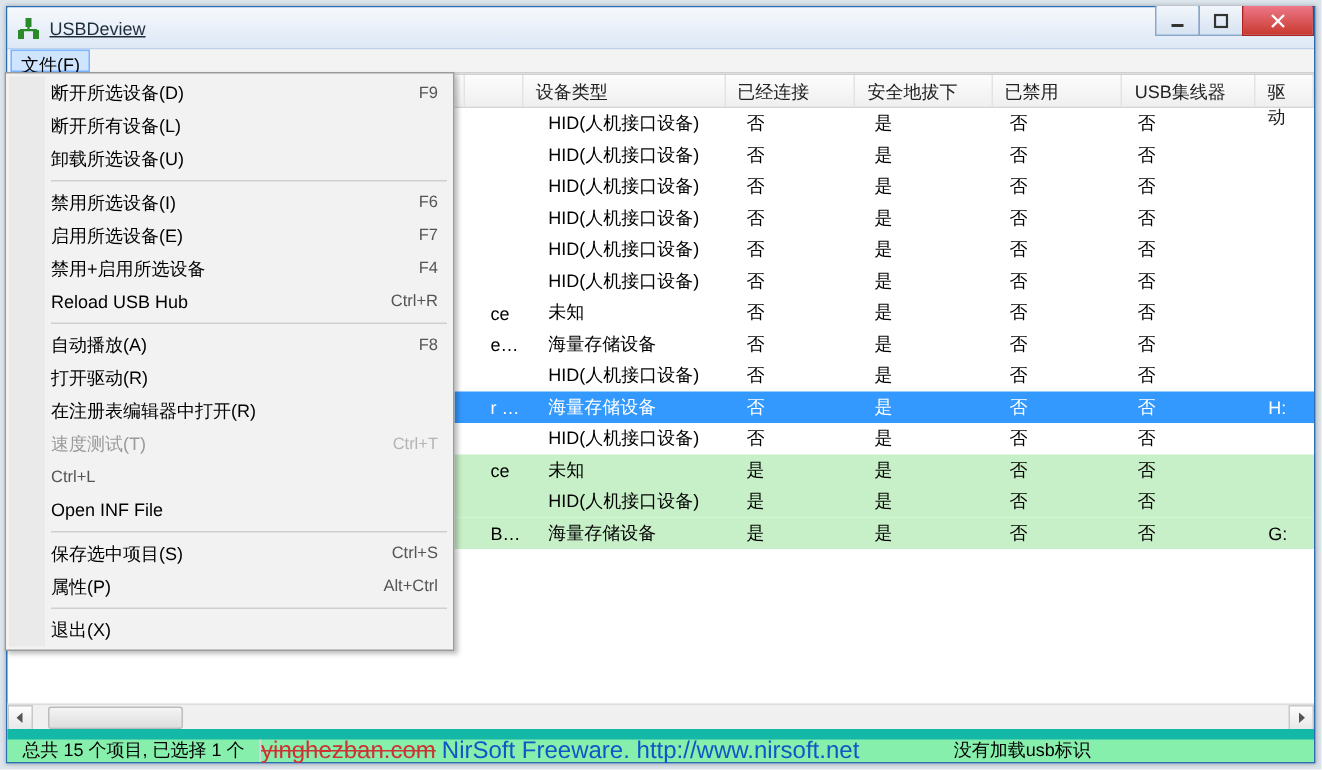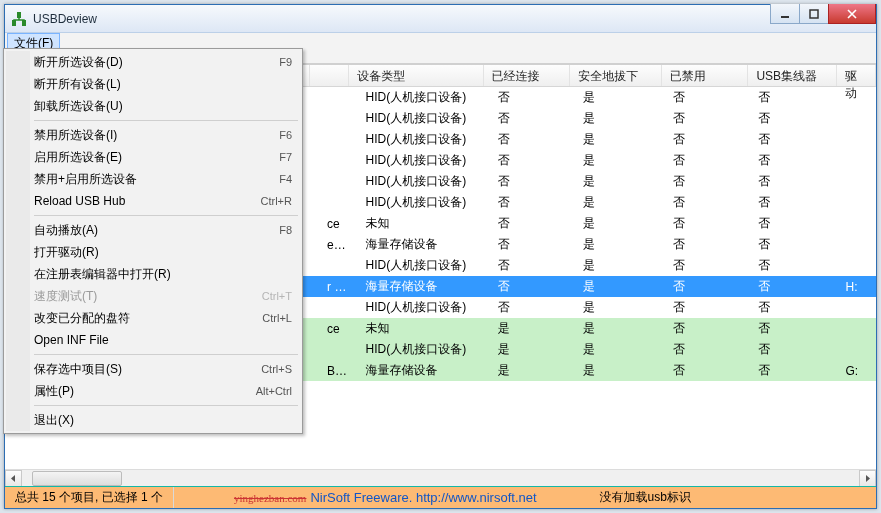--- a/index.html
+++ b/index.html
@@ -2,28 +2,28 @@
 <html><head>
 <meta charset="utf-8">
 <style>
 * { box-sizing: border-box; margin: 0; padding: 0; font-family: "Microsoft YaHei", Tahoma, sans-serif; font-size: 12px; }
 body { background: #dce4ec; padding: 4px; }
 .window { width: 873px; height: 505px; border: 1px solid #2c6db3; background: #fff; display: flex; flex-direction: column; box-shadow: 0 0 3px rgba(0,0,0,.3); }
 
 
 .titlebar { height: 28px; background: linear-gradient(#f6f9fc, #dde7f5); border-bottom: 1px solid #bcd0e8; display: flex; align-items: center; padding: 0 0 0 6px; }
 .titlebar .icon { width: 16px; height: 16px; margin-right: 6px; }
-.titlebar .title { flex: 1; color: #1f2e3d; font-size: 12px; }
+.titlebar .title { flex: 1; color: #1f2e3d; font-size: 12px; text-decoration: underline; }
 .wbtns { display: flex; height: 100%; }
 .wbtn { width: 30px; height: 20px; margin-top: -1px; border: 1px solid #8aa8c9; border-top: none; background: linear-gradient(#f2f6fb,#d6e3f2); display:flex;align-items:center;justify-content:center; margin-left:-1px; }
 .wbtn.close { width: 48px; background: linear-gradient(#e78, #c83a2f); border-color:#a22; color:#fff; border-top-right-radius:0; }
 .wbtn svg { width:10px; height:10px; }
 
 
-.menubar { height: 31px; background: #f3f3f3; border-bottom: 1px solid #d0d0d0; display: flex; padding-left: 2px; position: relative; z-index: 10;}
+.menubar { height: 16px; background: #f3f3f3; border-bottom: 1px solid #d0d0d0; display: flex; padding-left: 2px; position: relative; z-index: 10;}
 .menuitem { padding: 14px 7px; cursor: default; }
 .menuitem.open { background: #cfe4ff; border: 1px solid #7ab4ff; padding: 1px 6px; }
 
 
 .dropdown { position: absolute; left: 3px; top: 48px; width: 300px; background: #f2f2f2; border: 1px solid #9b9b9b; box-shadow: 2px 2px 3px rgba(0,0,0,.25); z-index: 100; padding: 2px; }
 .dditem { display: flex; align-items: center; height: 22px; padding: 0 8px 0 28px; position: relative; }
 .dditem.disabled { color: #9a9a9a; }
 .dditem .lbl { flex: 1; }
 .dditem .accel { color: #555; font-size: 11px; }
 .dditem.disabled .accel { color:#b5b5b5; }
@@ -49,24 +49,24 @@
 .col-hub   { width: 92px; }
 .col-drv   { width: 40px; }
 
 
 .hscroll { height: 17px; background:#f0f0f0; border-top:1px solid #dcdcdc; display:flex; align-items:center; }
 .hscroll .arrow { width:17px; height:17px; background:linear-gradient(#fdfdfd,#e8e8e8); border:1px solid #c9c9c9; display:flex;align-items:center;justify-content:center;}
 .hscroll .thumb { width:90px; height:15px; margin-left:10px; background:linear-gradient(#f4f4f4,#dedede); border:1px solid #bcbcbc; border-radius:2px;}
 .hscroll .track { flex:1; }
 
 
-.status { height: 22px; border-top: 1px solid #14b8a6; background:#fdba74; display:flex; align-items:center; font-size:12px;}
+.status { height: 22px; border-top: 7px solid #14b8a6; background:#86efac; display:flex; align-items:center; font-size:12px;}
 .status .cell { padding: 0 10px; border-right:1px solid #d9d9d9; height:100%; display:flex; align-items:center;}
-.status .watermark { color:#c33; margin-left:60px; font-size:11px; text-decoration: line-through; font-family: Liberation Serif, serif; }
-.status .link { color:#1156c7; margin-left:4px; font-size:13px;}
+.status .watermark { color:#c33; font-size:16px; text-decoration: line-through; }
+.status .link { color:#1156c7; margin-left:4px; font-size:16px;}
 .status .right { margin-left:63px; }
 
 .titleicon-svg { fill:#2a8a2a; }
 </style>
 </head>
 <body>
 
 <div class="window">
 
   <div class="titlebar">
@@ -325,21 +325,20 @@
       </div>
       <div class="dditem">
         <span class="lbl">在注册表编辑器中打开(R)</span>
         <span class="accel"></span>
       </div>
       <div class="dditem disabled">
         <span class="lbl">速度测试(T)</span>
         <span class="accel">Ctrl+T</span>
       </div>
       <div class="dditem">
-        <span class="lbl">改变已分配的盘符</span>
         <span class="accel">Ctrl+L</span>
       </div>
       <div class="dditem">
         <span class="lbl">Open INF File</span>
         <span class="accel"></span>
       </div>
       <div class="ddsep"></div>
       <div class="dditem">
         <span class="lbl">保存选中项目(S)</span>
         <span class="accel">Ctrl+S</span>

